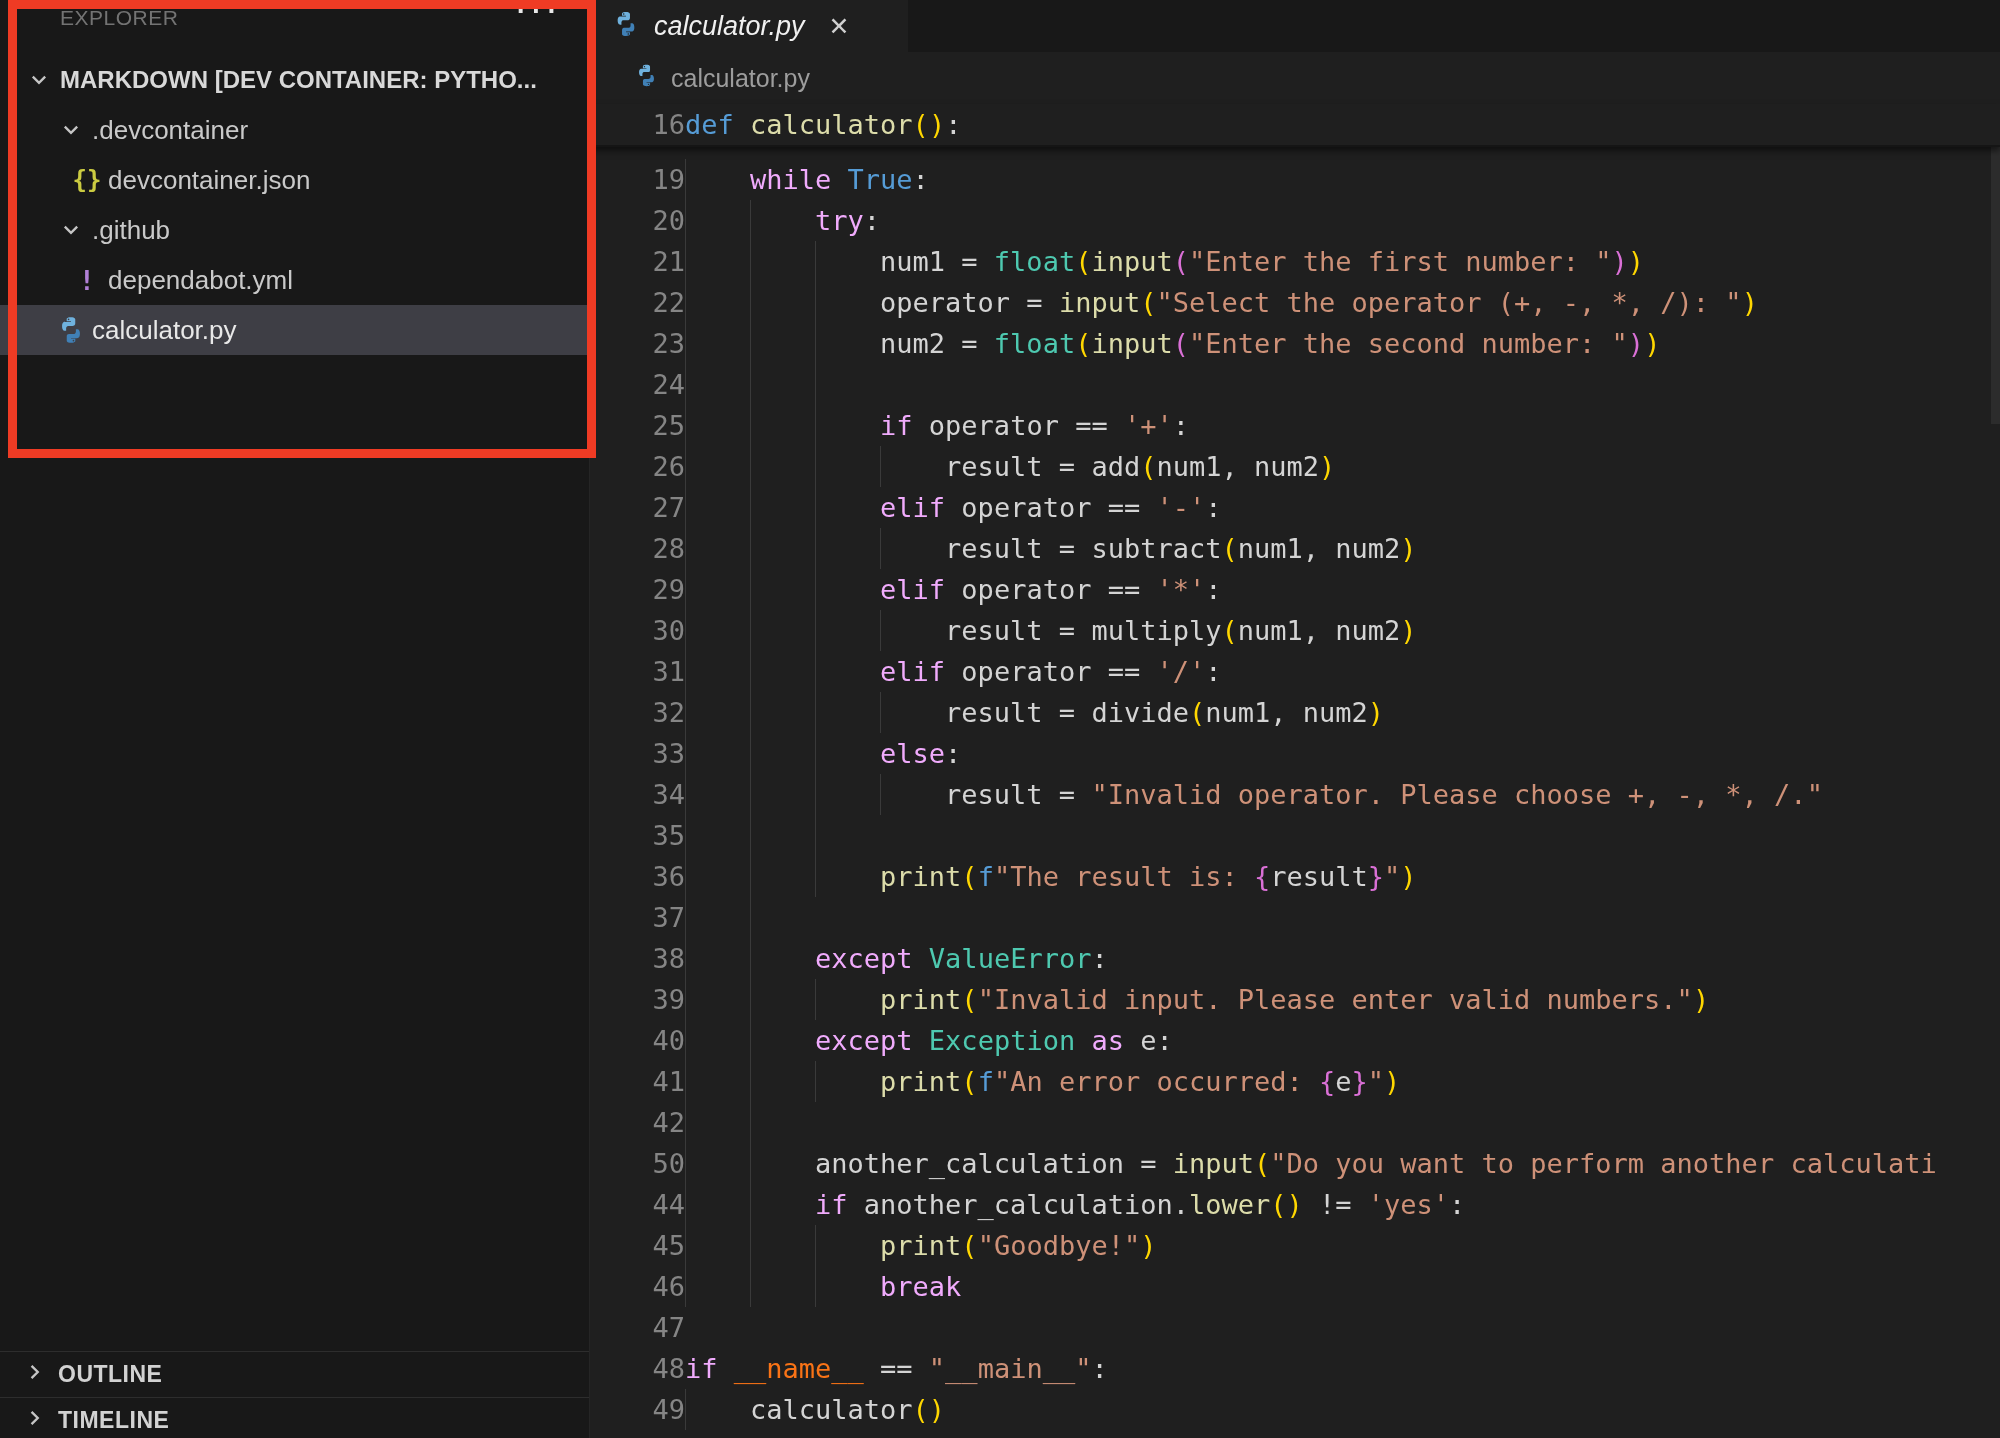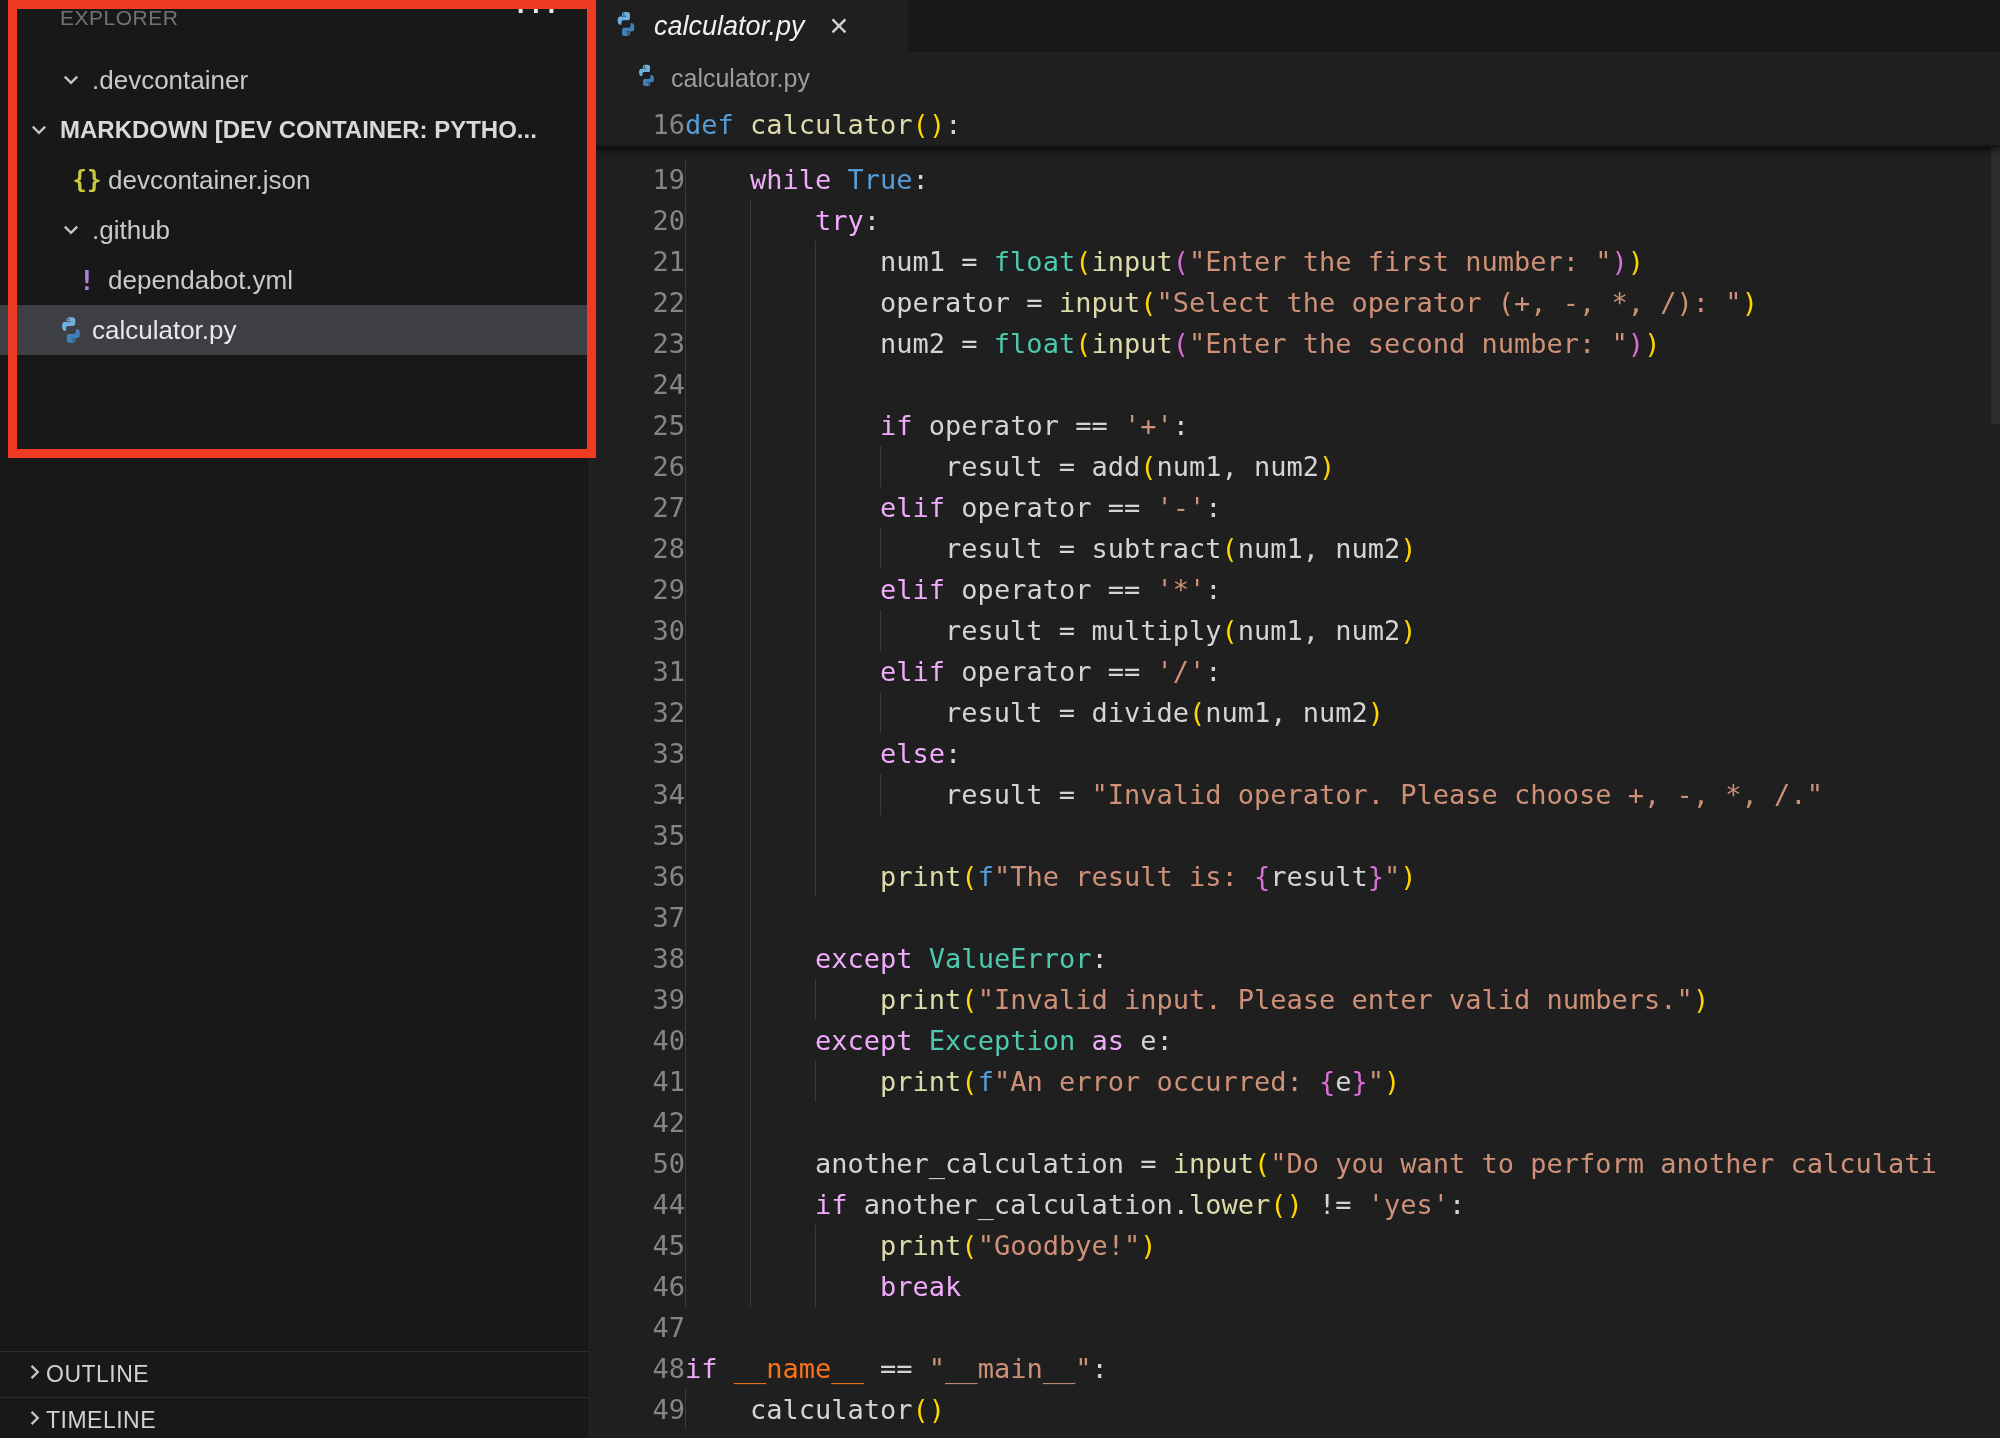--- a/index.html
+++ b/index.html
@@ -12,22 +12,22 @@
   #sb-title{position:absolute;left:60px;top:6px;font-size:21px;letter-spacing:.5px;color:#737373;}
   #sb-more{position:absolute;left:514px;top:-14px;font-size:40px;letter-spacing:2px;color:#e8e8e8;cursor:pointer;}
   #tree{position:absolute;left:0;top:55px;width:100%;}
   .trow{height:50px;display:flex;align-items:center;font-size:26px;color:#c9c9c9;cursor:pointer;}
   .trow.root{font-weight:bold;font-size:24px;color:#d8d8d8;}
   .trow.selected{background:#3e3e45;color:#e8e8e8;}
   .trow .tic{width:34px;flex:none;display:flex;align-items:center;justify-content:center;}
   .trow .tlabel{margin-left:4px;white-space:nowrap;}
   .ficon{font-weight:bold;font-family:"DejaVu Sans Mono",monospace;}
   .section{position:absolute;left:0;width:100%;height:46px;border-top:1px solid #2d2d2d;
-           display:flex;align-items:center;gap:0;padding-left:24px;box-sizing:border-box;
-           font-weight:normal;font-size:23px;letter-spacing:.5px;color:#d2d2d2;cursor:pointer;}
+           display:flex;align-items:center;gap:12px;padding-left:24px;box-sizing:border-box;
+           font-weight:bold;font-size:23px;letter-spacing:.5px;color:#d2d2d2;cursor:pointer;}
 
   
   #redbox{position:absolute;left:8px;top:0px;width:588px;height:458px;box-sizing:border-box;
           border:9px solid #ef3b24;pointer-events:none;z-index:60;}
 
   
   #editor{position:absolute;left:590px;top:0;right:0;height:1438px;overflow:hidden;}
   #tabbar{height:52px;background:#181818;display:flex;}
   #tab{width:318px;background:#1f1f1f;display:flex;align-items:center;gap:14px;
        padding:0 16px 0 22px;box-sizing:border-box;cursor:pointer;}
@@ -52,35 +52,35 @@
 </style>
 </head>
 <body>
 
 <div id="app">
 
   <aside id="sidebar">
     <div id="sb-title">EXPLORER</div>
     <div id="sb-more">···</div>
     <div id="tree">
-        <div class="trow" style="padding-left: 54px;">
+        <div class="trow root" style="padding-left: 22px;">
           <span class="tic">
             <svg width="22" height="22" viewBox="0 0 16 16">
               <path d="M3.5 5.5 L8 10 L12.5 5.5" fill="none" stroke="#c5c5c5" stroke-width="1.7"></path>
             </svg>
           </span>
-          <span class="tlabel">.devcontainer</span>
-        </div>
-        <div class="trow root" style="padding-left: 22px;">
+          <span class="tlabel">MARKDOWN [DEV CONTAINER: PYTHO...</span>
+        </div>
+        <div class="trow" style="padding-left: 54px;">
           <span class="tic">
             <svg width="22" height="22" viewBox="0 0 16 16">
               <path d="M3.5 5.5 L8 10 L12.5 5.5" fill="none" stroke="#c5c5c5" stroke-width="1.7"></path>
             </svg>
           </span>
-          <span class="tlabel">MARKDOWN [DEV CONTAINER: PYTHO...</span>
+          <span class="tlabel">.devcontainer</span>
         </div>
         <div class="trow" style="padding-left: 70px;">
           <span class="tic">
             <span class="ficon" style="color:#cbcb41;font-size:24px">{}</span>
           </span>
           <span class="tlabel">devcontainer.json</span>
         </div>
         <div class="trow" style="padding-left: 54px;">
           <span class="tic">
             <svg width="22" height="22" viewBox="0 0 16 16">

